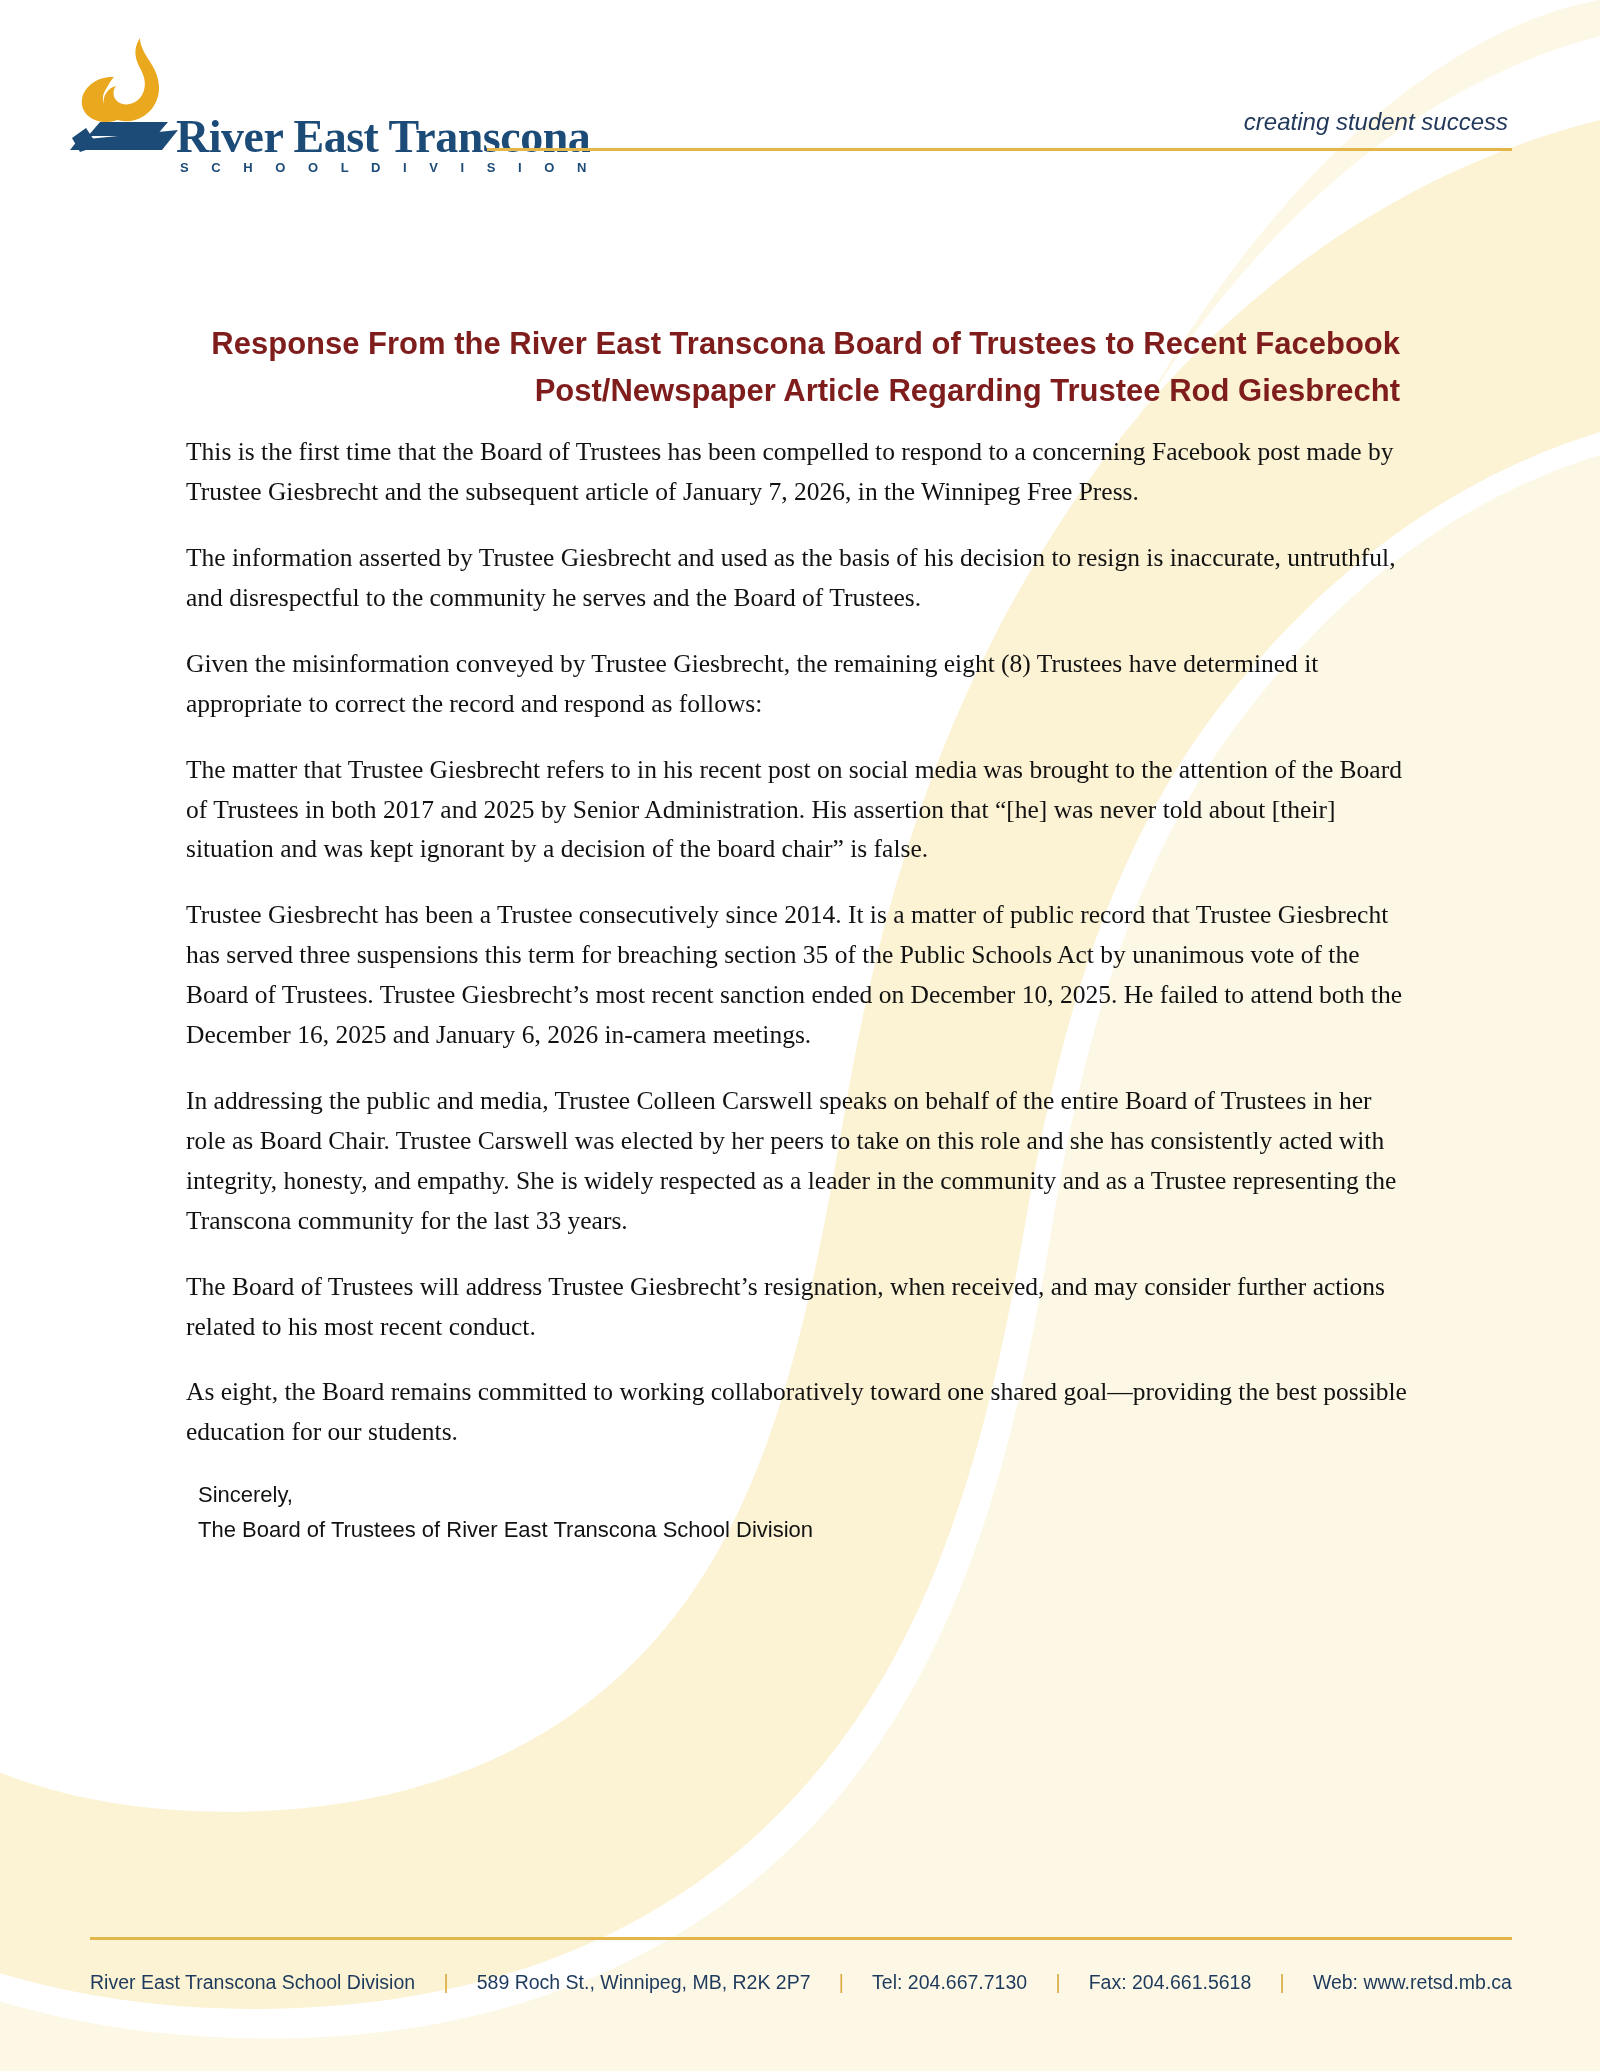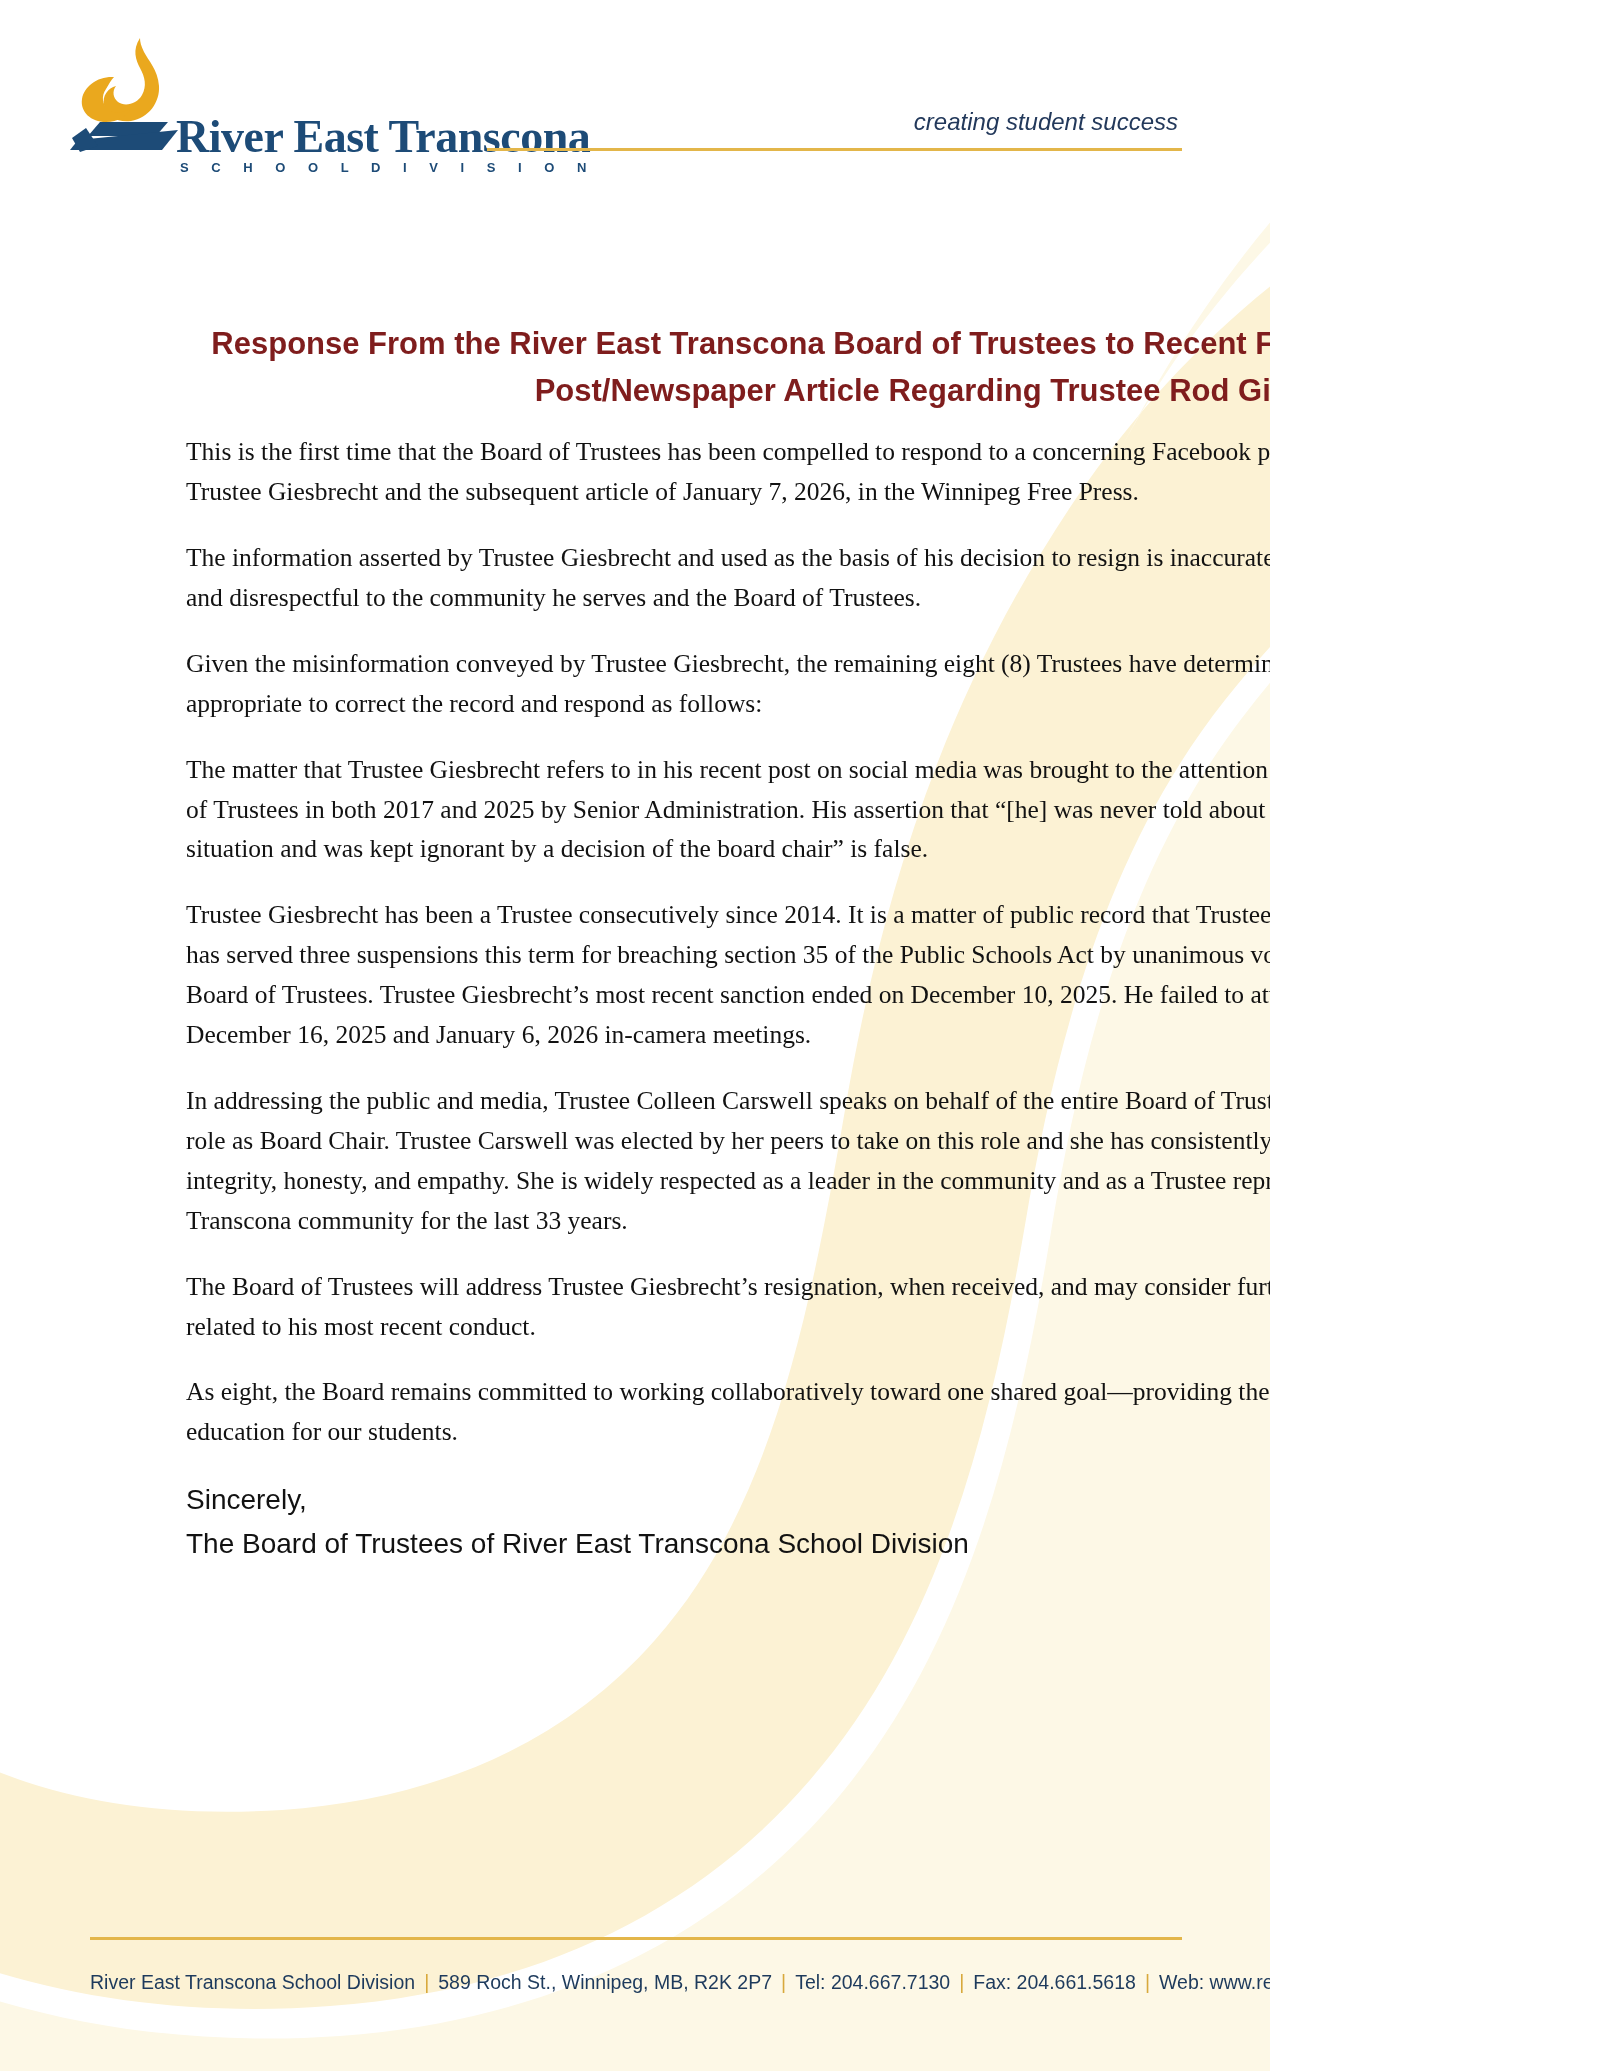--- a/index.html
+++ b/index.html
@@ -5,21 +5,21 @@
   html, body {
     margin: 0;
     padding: 0;
     background: #ffffff;
   }
   body {
     font-family: "Liberation Sans", sans-serif;
   }
   .page {
     position: relative;
-    width: 1270px;
+    width: 1600px;
     height: 2071px;
     background: #ffffff;
     overflow: hidden;
   }
 
   
   .watermark-layer {
     position: absolute;
     inset: 0;
     pointer-events: none;
@@ -110,24 +110,24 @@
   }
   .para {
     font-size: 25.5px;
     color: #121212;
     line-height: 1.565;
     margin: 0 0 26px 0;
     text-align: left;
     font-family: Liberation Serif, serif;
   }
   .signoff {
-    font-size: 28px;
+    font-size: 22px;
     color: #121212;
     line-height: 1.565;
-    margin: 0;
+    margin: 12px;
   }
   .signoff div { white-space: nowrap; }
 
   
   .footer {
     position: absolute;
     left: 0;
     right: 0;
     bottom: 0;
     height: 150px;

